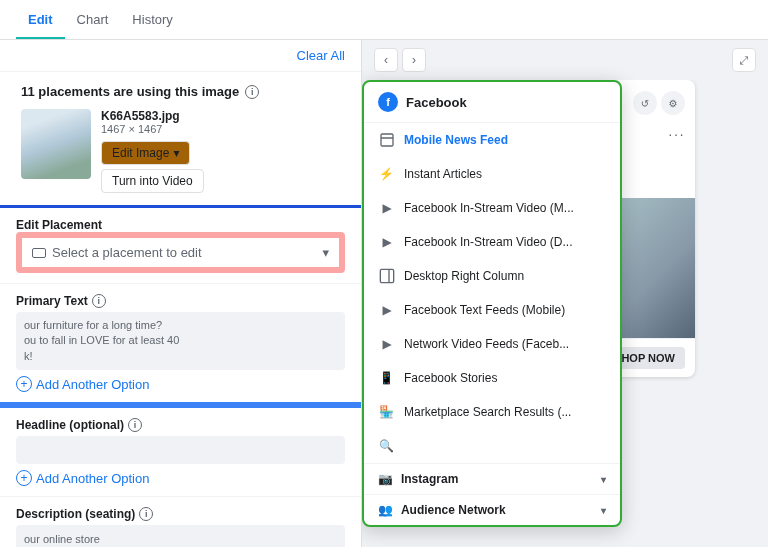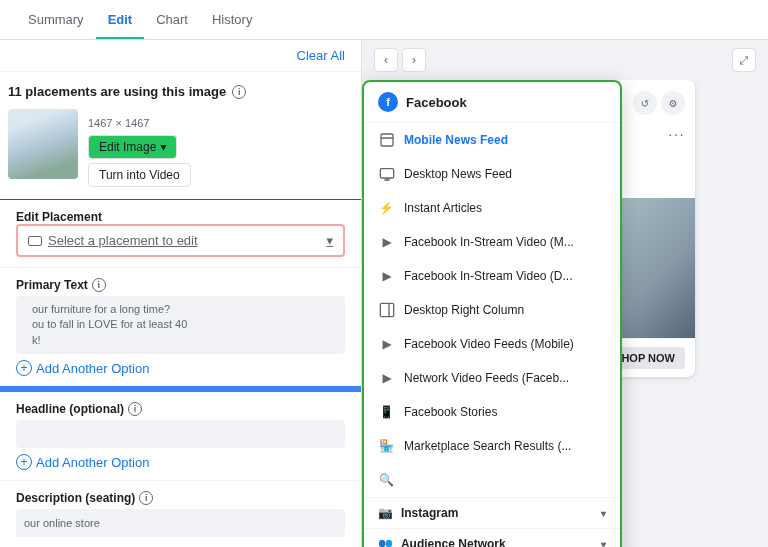--- a/index.html
+++ b/index.html
@@ -19,59 +19,59 @@
 
     
     .left-panel {
       width: 362px; background: #fff; overflow-y: auto; border-right: 1px solid #dddfe2; flex-shrink: 0;
     }
     .left-header {
       display: flex; justify-content: flex-end; padding: 8px 16px; border-bottom: 1px solid #f0f2f5;
     }
     .clear-all-btn { color: #1877f2; font-size: 13px; cursor: pointer; background: none; border: none; }
 
-    .section { padding: 12px 8px; border-bottom: 1px solid #1d4ed8; }
+    .section { padding: 12px 21px; border-bottom: 3px solid #1d4ed8; }
 
     .placements-info {
       display: flex; align-items: center; gap: 6px; font-size: 13px; font-weight: 600; margin-bottom: 10px;
     }
     .info-icon { width: 14px; height: 14px; border-radius: 50%; border: 1.5px solid #606770; display: inline-flex; align-items: center; justify-content: center; font-size: 9px; color: #606770; flex-shrink: 0; }
 
     .image-preview-row { display: flex; align-items: flex-start; gap: 10px; }
     .image-thumb {
       width: 70px; height: 70px; background: #e4e6eb; border-radius: 4px; overflow: hidden; flex-shrink: 0;
       background-image: linear-gradient(135deg, #c8d6e5 0%, #a8b8c8 40%, #8899aa 70%, #6677aa 100%);
       position: relative;
     }
     .image-thumb-inner {
       width: 100%; height: 100%;
       background: linear-gradient(160deg, #dce8f0 20%, #b0c8d8 50%, #8aaa99 80%);
     }
     .image-meta { flex: 1; }
     .image-filename { font-weight: 600; font-size: 12px; color: #1c1e21; }
-    .image-dims { font-size: 11px; color: #606770; margin-bottom: 6px; margin-top: 8px; }
+    .image-dims { font-size: 11px; color: #606770; margin-bottom: 6px; }
     .btn-edit-image {
-      display: inline-flex; align-items: center; gap: 4px; border: 1px solid #dddfe2; border-radius: 4px; padding: 4px 10px; font-size: 12px; cursor: pointer; background: #22c55e; color: #1c1e21; margin-bottom: 4px;
+      display: inline-flex; align-items: center; gap: 4px; border: 1px solid #dddfe2; border-radius: 4px; padding: 4px 10px; font-size: 12px; cursor: pointer; background: #a16207; color: #1c1e21; margin-bottom: 4px;
     }
     .btn-turn-video {
       display: block; border: 1px solid #dddfe2; border-radius: 4px; padding: 4px 10px; font-size: 12px; cursor: pointer; background: #fff; color: #1c1e21;
     }
 
     .edit-placement-section { padding: 10px 16px; border-bottom: 1px solid #f0f2f5; }
     .section-label { font-size: 12px; font-weight: 600; color: #1c1e21; }
     .select-placement {
-      display: flex; align-items: center; justify-content: space-between; border: 2px solid #fca5a5; border-radius: 4px; padding: 7px 10px; cursor: pointer; font-size: 13px; color: #606770; background: #fff; text-decoration: underline;
+      display: flex; align-items: center; justify-content: space-between; border: 6px solid #fca5a5; border-radius: 4px; padding: 7px 10px; cursor: pointer; font-size: 13px; color: #606770; background: #fff;
     }
     .select-placement-inner { display: flex; align-items: center; gap: 6px; }
     .placement-icon { width: 14px; height: 10px; border: 1.5px solid #606770; border-radius: 2px; }
 
     .text-field-section { padding: 10px 16px; border-bottom: 6px solid #3b82f6; }
     .field-label { font-size: 12px; font-weight: 600; color: #1c1e21; margin-bottom: 4px; display: flex; align-items: center; gap: 4px; }
     .text-preview {
-      background: #f0f2f5; border-radius: 4px; padding: 6px 16px; font-size: 11px; color: #606770; line-height: 1.4; min-height: 48px;
+      background: #f0f2f5; border-radius: 4px; padding: 6px 8px; font-size: 11px; color: #606770; line-height: 1.4; min-height: 48px;
     }
     .add-option-btn {
       display: inline-flex; align-items: center; gap: 4px; color: #1877f2; font-size: 13px; cursor: pointer; background: none; border: none; margin-top: 6px; padding: 0;
     }
     .add-option-circle { width: 16px; height: 16px; border-radius: 50%; border: 1.5px solid #1877f2; display: inline-flex; align-items: center; justify-content: center; font-size: 12px; color: #1877f2; flex-shrink: 0; line-height: 1; }
 
     .headline-section { padding: 10px 16px; border-bottom: 1px solid #f0f2f5; }
     .input-bar { background: #f0f2f5; border-radius: 4px; height: 28px; width: 100%; }
 
     .description-section { padding: 10px 16px; border-bottom: 1px solid #f0f2f5; }
@@ -138,21 +138,20 @@
       display: flex; align-items: center; justify-content: space-between; padding: 8px 14px; font-weight: 700; font-size: 12px; cursor: pointer; border-top: 1px solid #f0f2f5;
     }
     .section-chevron { font-size: 10px; color: #606770; }
 
     .chevron-down::after { content: '▾'; }
   </style>
 </head>
 <body>
 
 <div class="tabs-bar">
-  <div class="tab-item">Summary</div>
   <div class="tab-item active">Edit</div>
   <div class="tab-item">Chart</div>
   <div class="tab-item">History</div>
 </div>
 
 <div class="main-content">
 
   <div class="left-panel">
     <div class="left-header">
       <button class="clear-all-btn">Clear All</button>
@@ -161,20 +160,21 @@
     <div class="section">
       <div class="placements-info">
         <span>11 placements are using this image</span>
         <span class="info-icon">i</span>
       </div>
       <div class="image-preview-row">
         <div class="image-thumb">
           <div class="image-thumb-inner"></div>
         </div>
         <div class="image-meta">
+          <div class="image-filename">K66A5583.jpg</div>
           <div class="image-dims">1467 × 1467</div>
           <button class="btn-edit-image">
             <span>Edit Image</span>
             <span>▾</span>
           </button>
           <button class="btn-turn-video">Turn into Video</button>
         </div>
       </div>
     </div>
 
@@ -290,32 +290,20 @@
           <span class="di-icon">
             <svg viewBox="0 0 24 24" fill="none" stroke="currentColor" stroke-width="2">
                 <rect x="3" y="3" width="18" height="18" rx="2"></rect>
                 <line x1="3" y1="9" x2="21" y2="9"></line>
               </svg>
           </span>
           <span>Mobile News Feed</span>
         </div>
       </div>
 
-      <div class="dropdown-item">
-        <div class="dropdown-item-left">
-          <span class="di-icon">
-            <svg viewBox="0 0 24 24" fill="none" stroke="currentColor" stroke-width="2">
-                <rect x="2" y="4" width="20" height="14" rx="2"></rect>
-                <line x1="8" y1="21" x2="16" y2="21"></line>
-                <line x1="12" y1="18" x2="12" y2="21"></line>
-              </svg>
-          </span>
-          <span>Desktop News Feed</span>
-        </div>
-      </div>
 
       <div class="dropdown-item">
         <div class="dropdown-item-left">
           <span class="di-icon">⚡</span>
           <span>Instant Articles</span>
         </div>
       </div>
 
       <div class="dropdown-item">
         <div class="dropdown-item-left">
@@ -339,21 +327,21 @@
                 <line x1="15" y1="2" x2="15" y2="22"></line>
               </svg>
           </span>
           <span>Desktop Right Column</span>
         </div>
       </div>
 
       <div class="dropdown-item">
         <div class="dropdown-item-left">
           <span class="di-icon">▶</span>
-          <span>Facebook Video Feeds (Mobile)</span>
+          <span>Facebook Text Feeds (Mobile)</span>
         </div>
       </div>
 
       <div class="dropdown-item">
         <div class="dropdown-item-left">
           <span class="di-icon">▶</span>
           <span>Network Video Feeds (Faceb...</span>
         </div>
       </div>
 

